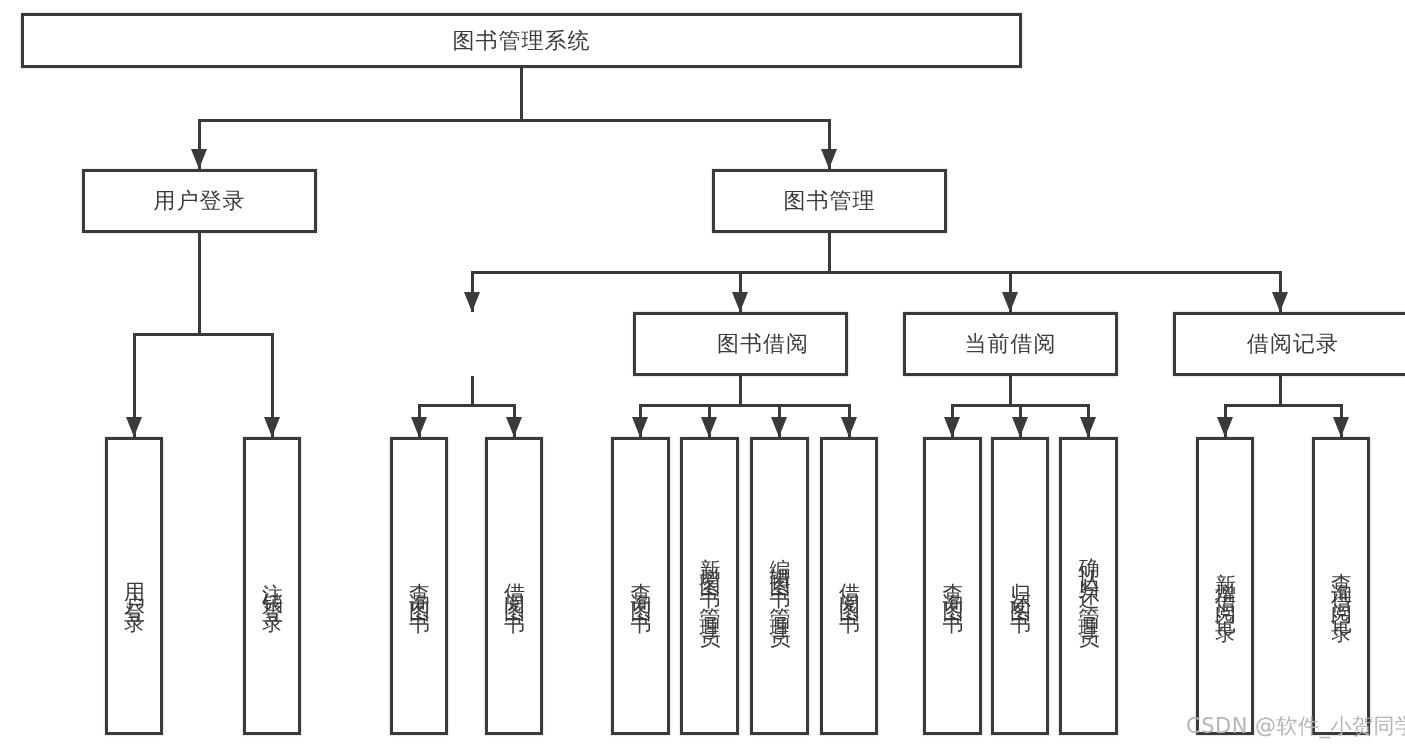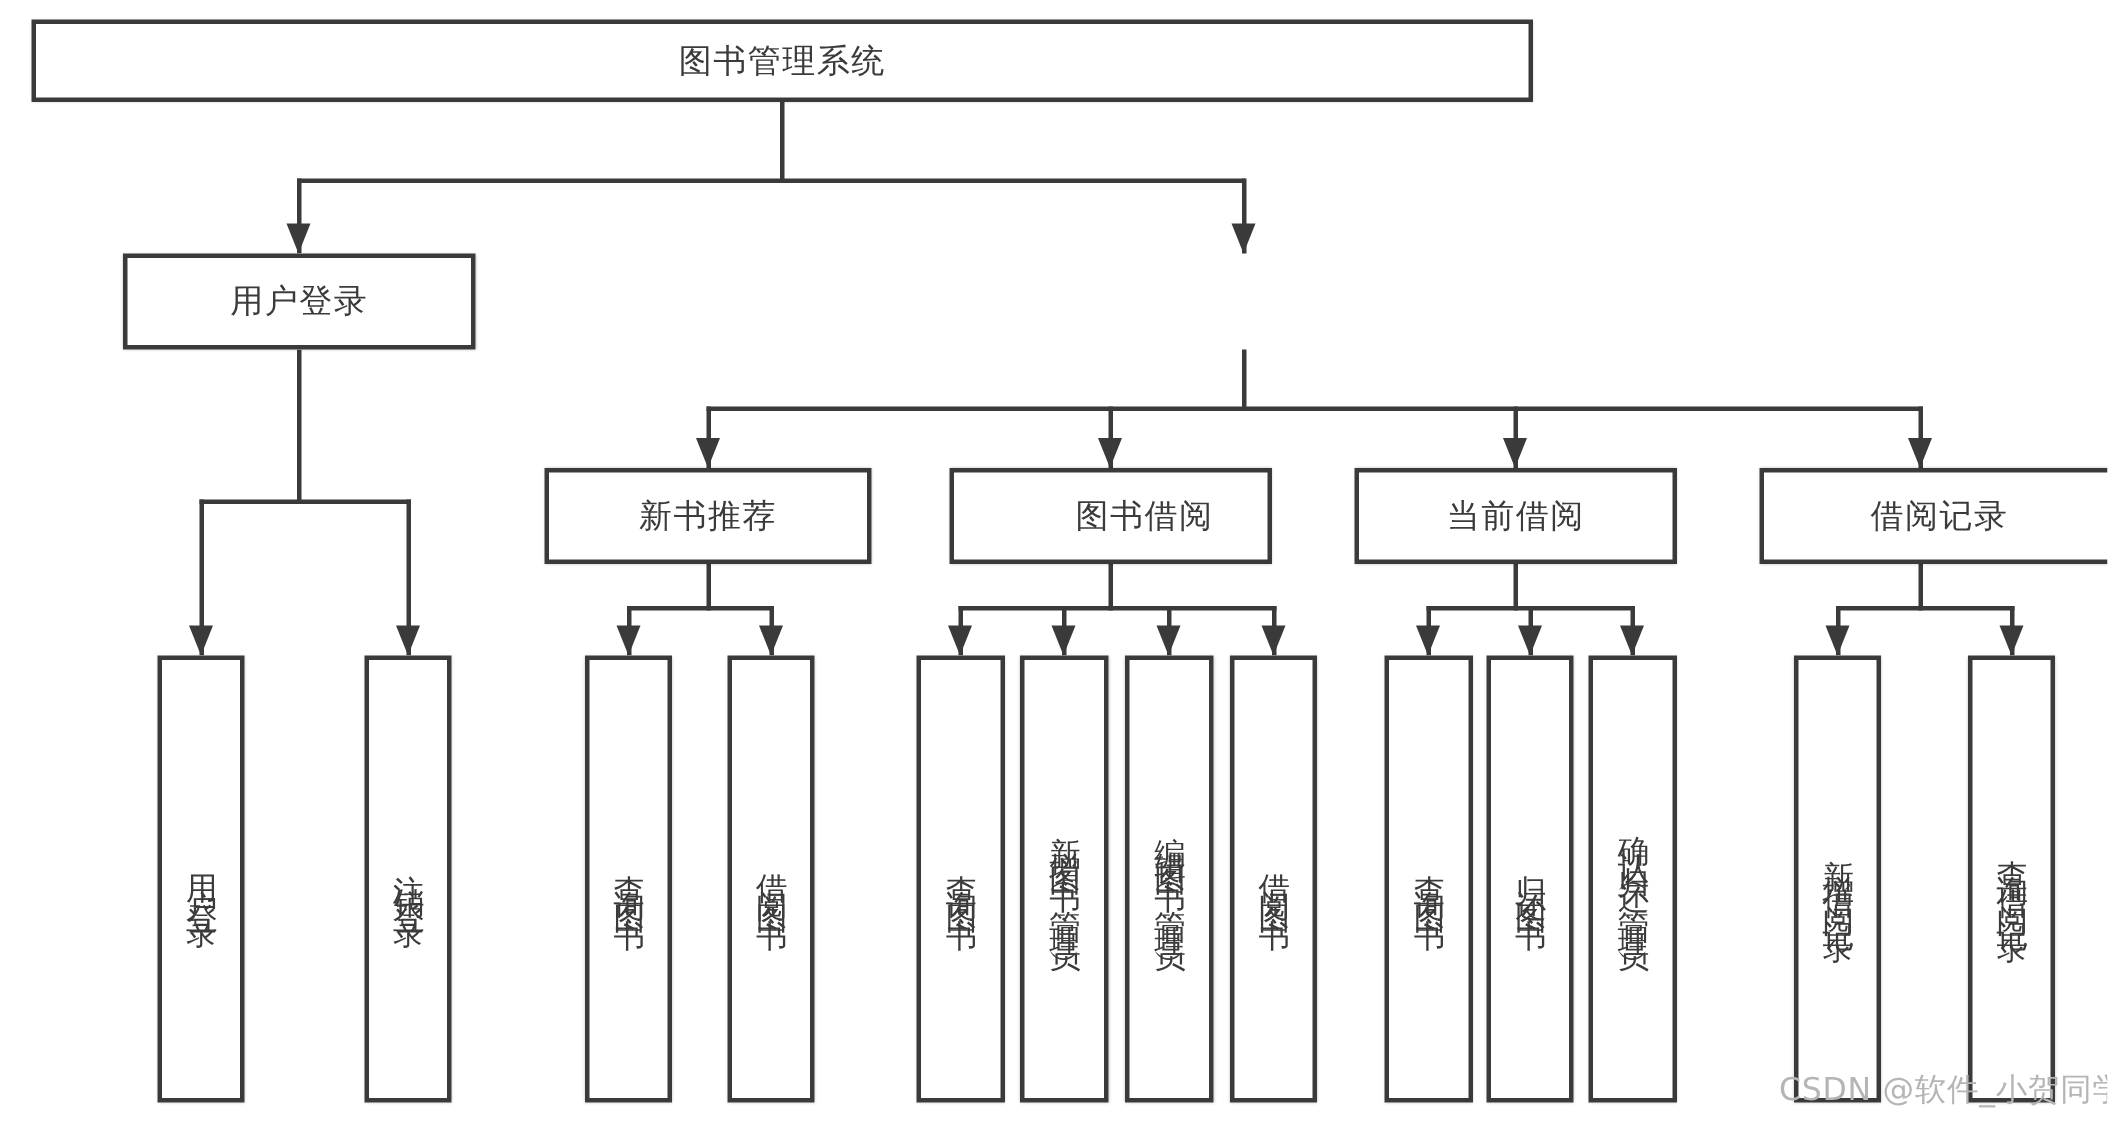--- a/index.html
+++ b/index.html
@@ -35,22 +35,22 @@
   }
 </style>
 </head>
 <body>
 
 <div id="canvas">
 
   <div class="box" style="left:21px;top:13px;width:1001px;height:55px;">图书管理系统</div>
 
   <div class="box" style="left:82px;top:169px;width:235px;height:64px;">用户登录</div>
+  <div class="box" style="left:712px;top:169px;width:235px;height:64px;">图书管理</div>
 
-  <div class="box" style="left:363px;top:312px;width:218px;height:64px;">新书推荐</div>
   <div class="box" style="left:633px;top:312px;width:215px;height:64px;padding-left:45px;">图书借阅</div>
   <div class="box" style="left:903px;top:312px;width:215px;height:64px;text-align:right;">当前借阅</div>
   <div class="box" style="left:1173px;top:312px;width:240px;height:64px;">借阅记录</div>
 
   <div class="vbox" style="left:105px;top:437px;width:58px;height:298px;">
     <span>用户登录</span>
   </div>
   <div class="vbox" style="left:243px;top:437px;width:58px;height:298px;">
     <span>注销登录</span>
   </div>

